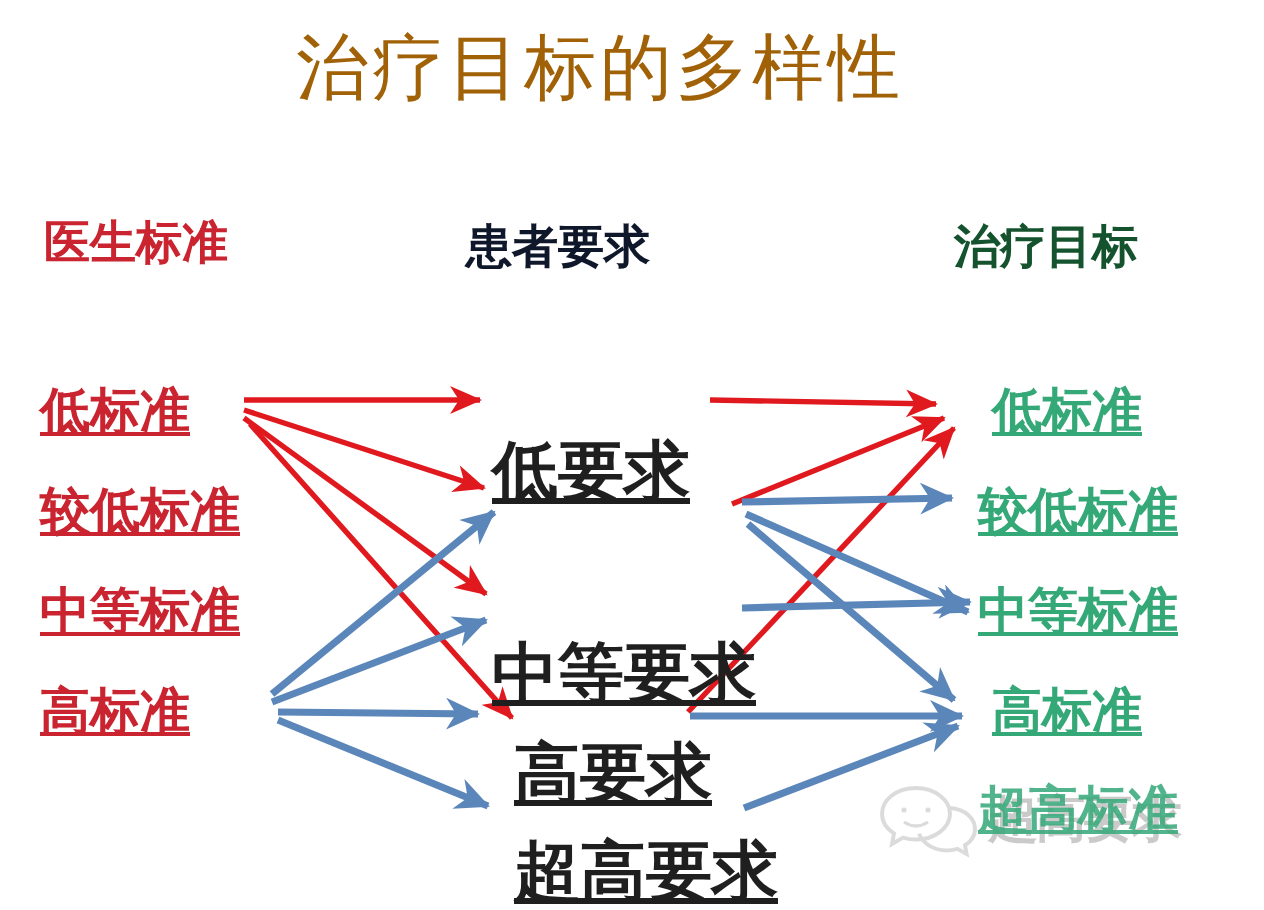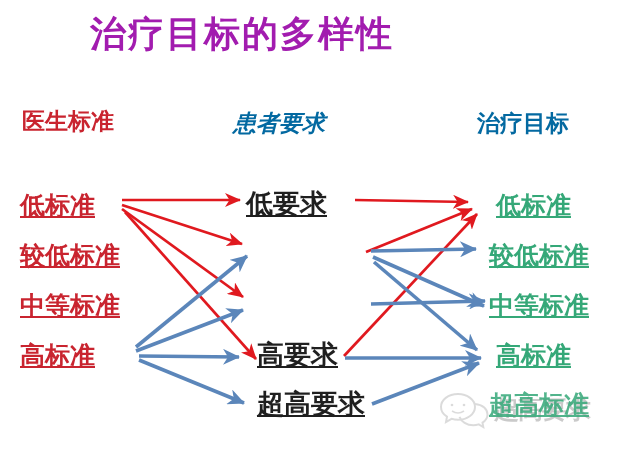--- a/index.html
+++ b/index.html
@@ -1,30 +1,30 @@
 <!DOCTYPE html>
 <html><head>
 <meta charset="utf-8">
 <style>
   html,body{margin:0;padding:0;background:#fff;}
   #stage{
     position:relative;width:632px;height:455px;background:#ffffff;overflow:hidden;
     font-family:"Liberation Serif","DejaVu Serif",serif;
   }
   .title{
-    position:absolute;left:90px;top:10px;width:420px;text-align:left;
-    font-size:36px;font-weight:bold;color:#a21caf;letter-spacing:2px;
+    position:absolute;left:90px;top:10px;width:420px;text-align:center;
+    font-size:36px;font-weight:normal;color:#a16207;letter-spacing:2px;
   }
   .hdr{position:absolute;font-size:23px;font-weight:bold;white-space:nowrap;}
   .hdr-doctor{left:22px;top:106px;color:#C9242F;}
-  .hdr-patient{left:233px;top:108px;color:#0369a1;font-style:italic;}
-  .hdr-goal{left:477px;top:108px;color:#0369a1;}
+  .hdr-patient{left:233px;top:108px;color:#0f172a;}
+  .hdr-goal{left:477px;top:108px;color:#14532d;}
   .item{position:absolute;font-weight:bold;white-space:nowrap;text-decoration:underline;}
   .doc{left:20px;color:#C9242F;font-size:25px;}
-  .pat{left:246px;color:#1F1F1F;font-size:27px;}
+  .pat{left:246px;color:#1F1F1F;font-size:33px;margin-top:28px;}
   .goal{left:496px;color:#35A878;font-size:25px;}
   .goal.wide{left:489px;}
   .pat.indent{left:257px;}
   #arrow-layer{position:absolute;left:0;top:0;width:632px;height:455px;}
   .wm-text{
     position:absolute;left:494px;top:393px;font-size:25px;font-weight:bold;
     color:#BDBDBD;opacity:.8;letter-spacing:-1px;white-space:nowrap;
   }
   .goal-super{opacity:.85;}
   .wm-logo{position:absolute;left:438px;top:390px;opacity:.55;}
@@ -69,20 +69,21 @@
   <div class="hdr hdr-doctor">医生标准</div>
   <div class="hdr hdr-patient">患者要求</div>
   <div class="hdr hdr-goal">治疗目标</div>
 
   <div class="item doc" style="top:189px">低标准</div>
   <div class="item doc" style="top:239px">较低标准</div>
   <div class="item doc" style="top:289px">中等标准</div>
   <div class="item doc" style="top:339px">高标准</div>
 
   <div class="item pat" style="top:186px">低要求</div>
+  <div class="item pat" style="top:287px">中等要求</div>
   <div class="item pat indent" style="top:386px">超高要求</div>
   <div class="item pat indent" style="top:337px">高要求</div>
 
   <div class="item goal" style="top:189px">低标准</div>
   <div class="item goal wide" style="top:239px">较低标准</div>
   <div class="item goal wide" style="top:289px">中等标准</div>
   <div class="item goal" style="top:339px">高标准</div>
 
   <div class="wm-text">超高要求</div>
   <div class="item goal wide goal-super" style="top:388px">超高标准</div>

